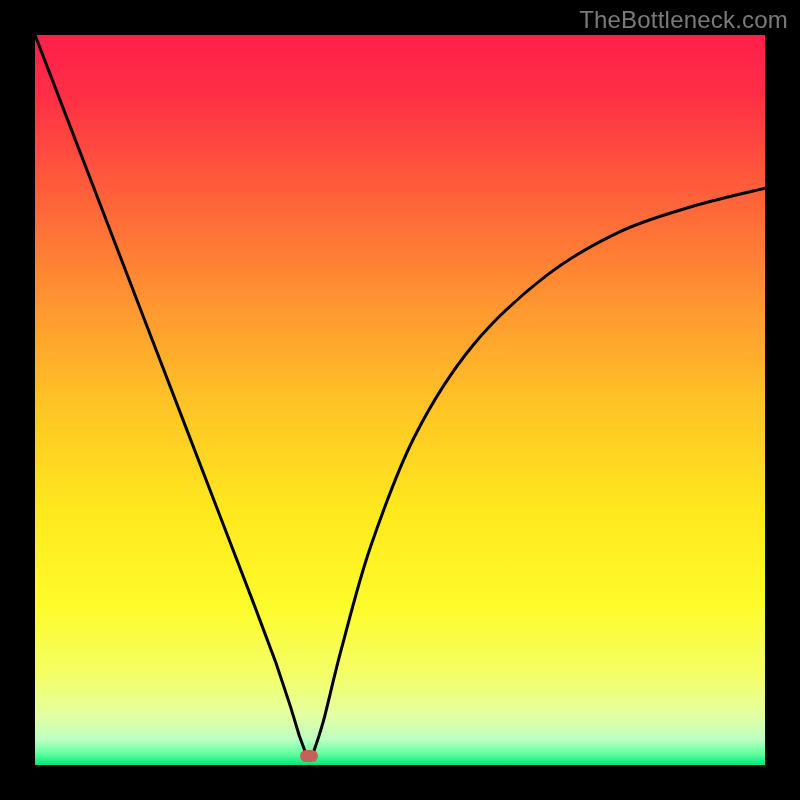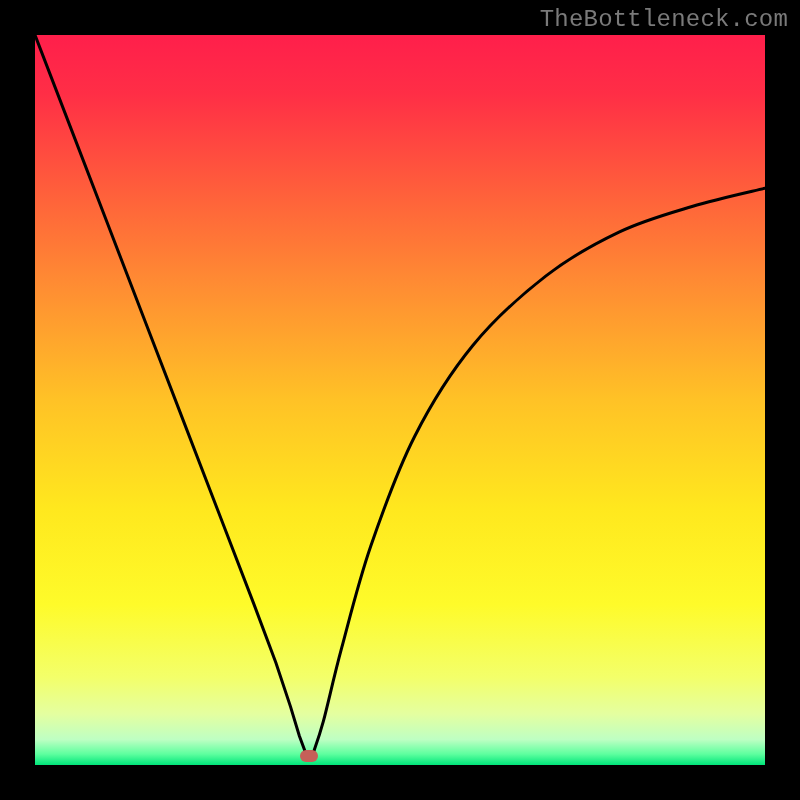--- a/index.html
+++ b/index.html
@@ -24,21 +24,21 @@
     top: 35px;
     width: 730px;
     height: 730px;
     overflow: hidden;
   }
   .watermark {
     position: absolute;
     top: 6px;
     right: 12px;
     color: #7a7a7a;
-    font-family: Liberation Mono, monospace;
+    font-family: Liberation Sans, sans-serif;
     font-size: 24px;
     letter-spacing: 0.2px;
   }
   svg.curve {
     position: absolute;
     left: 0;
     top: 0;
     width: 730px;
     height: 730px;
   }

